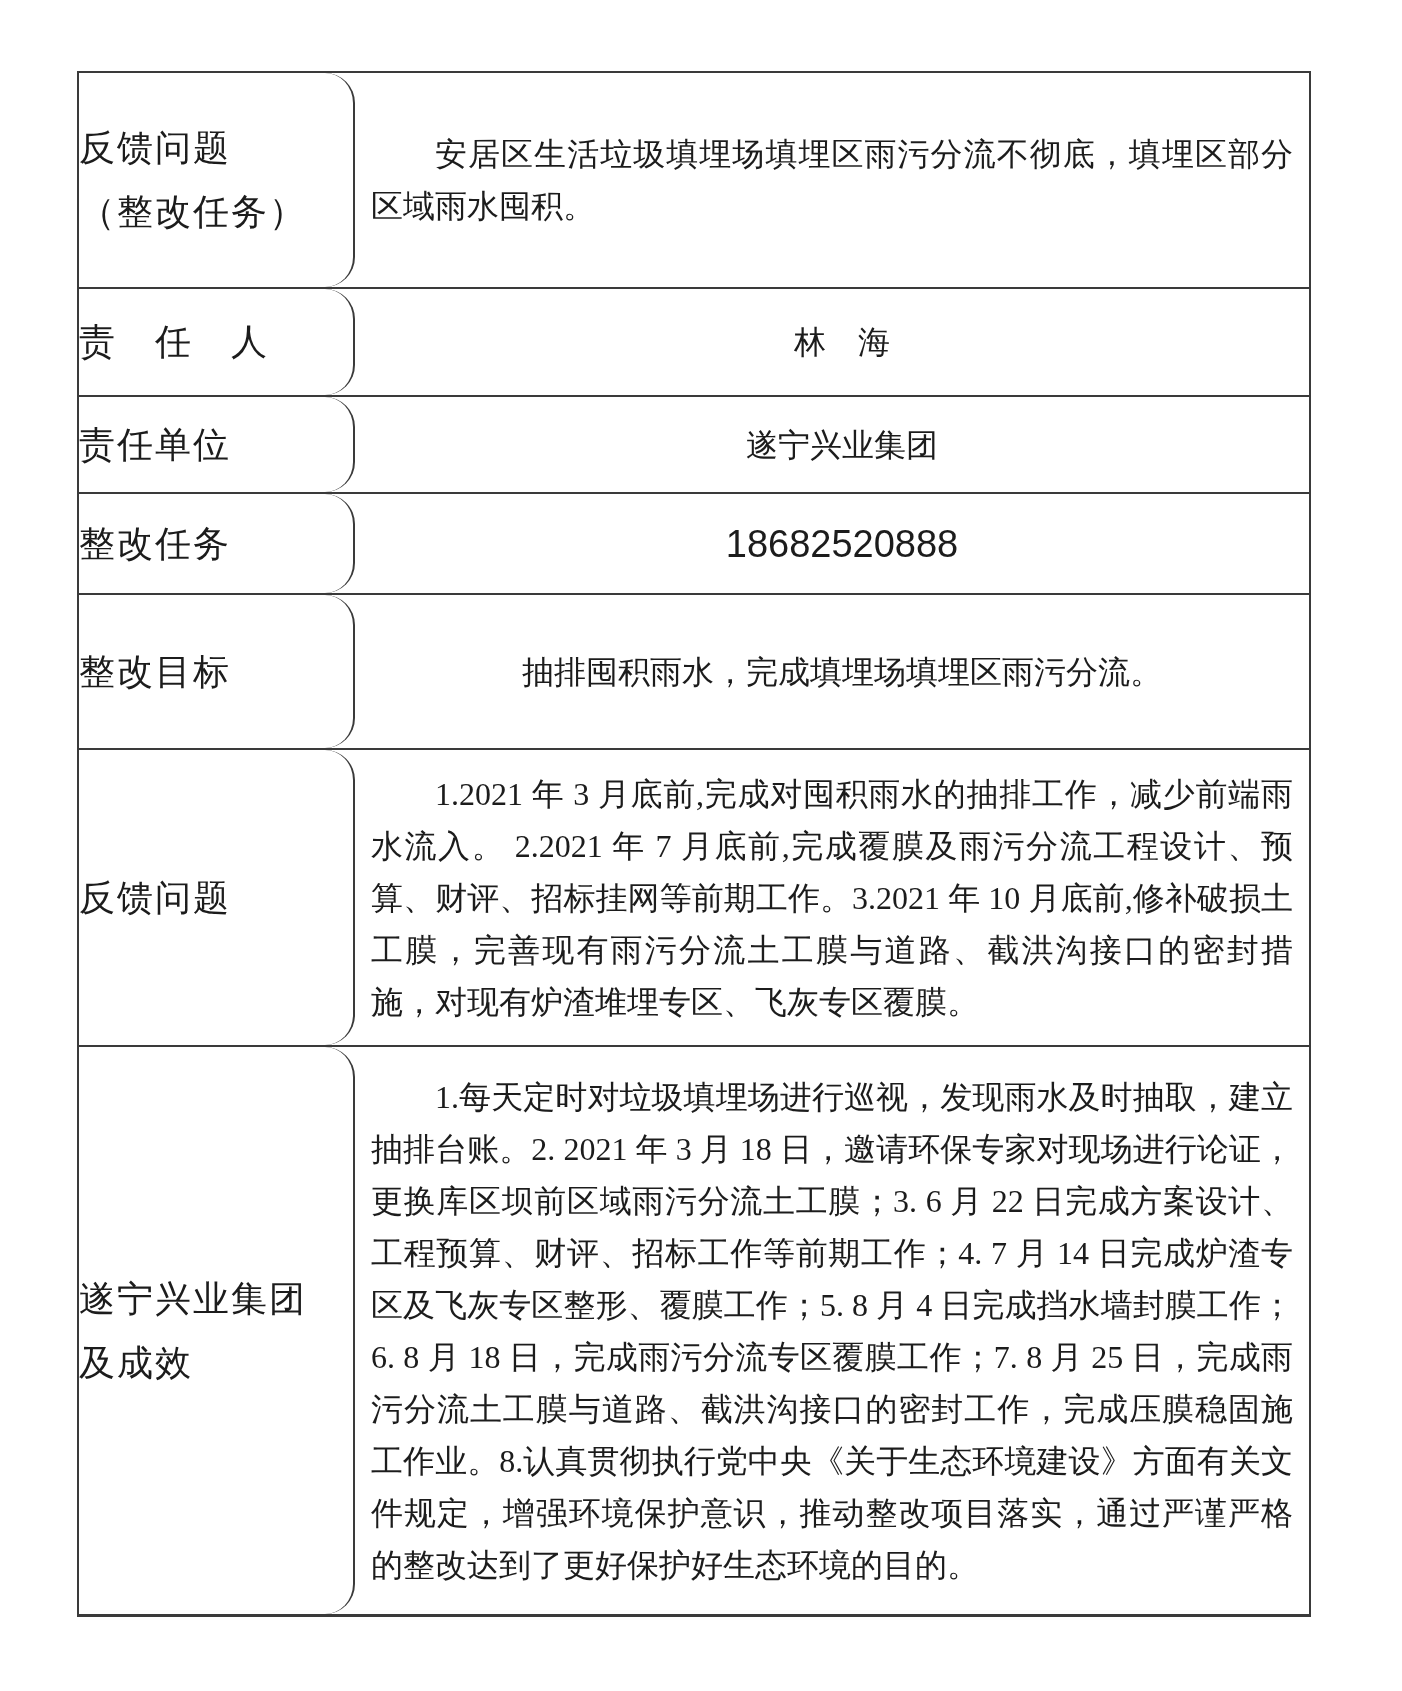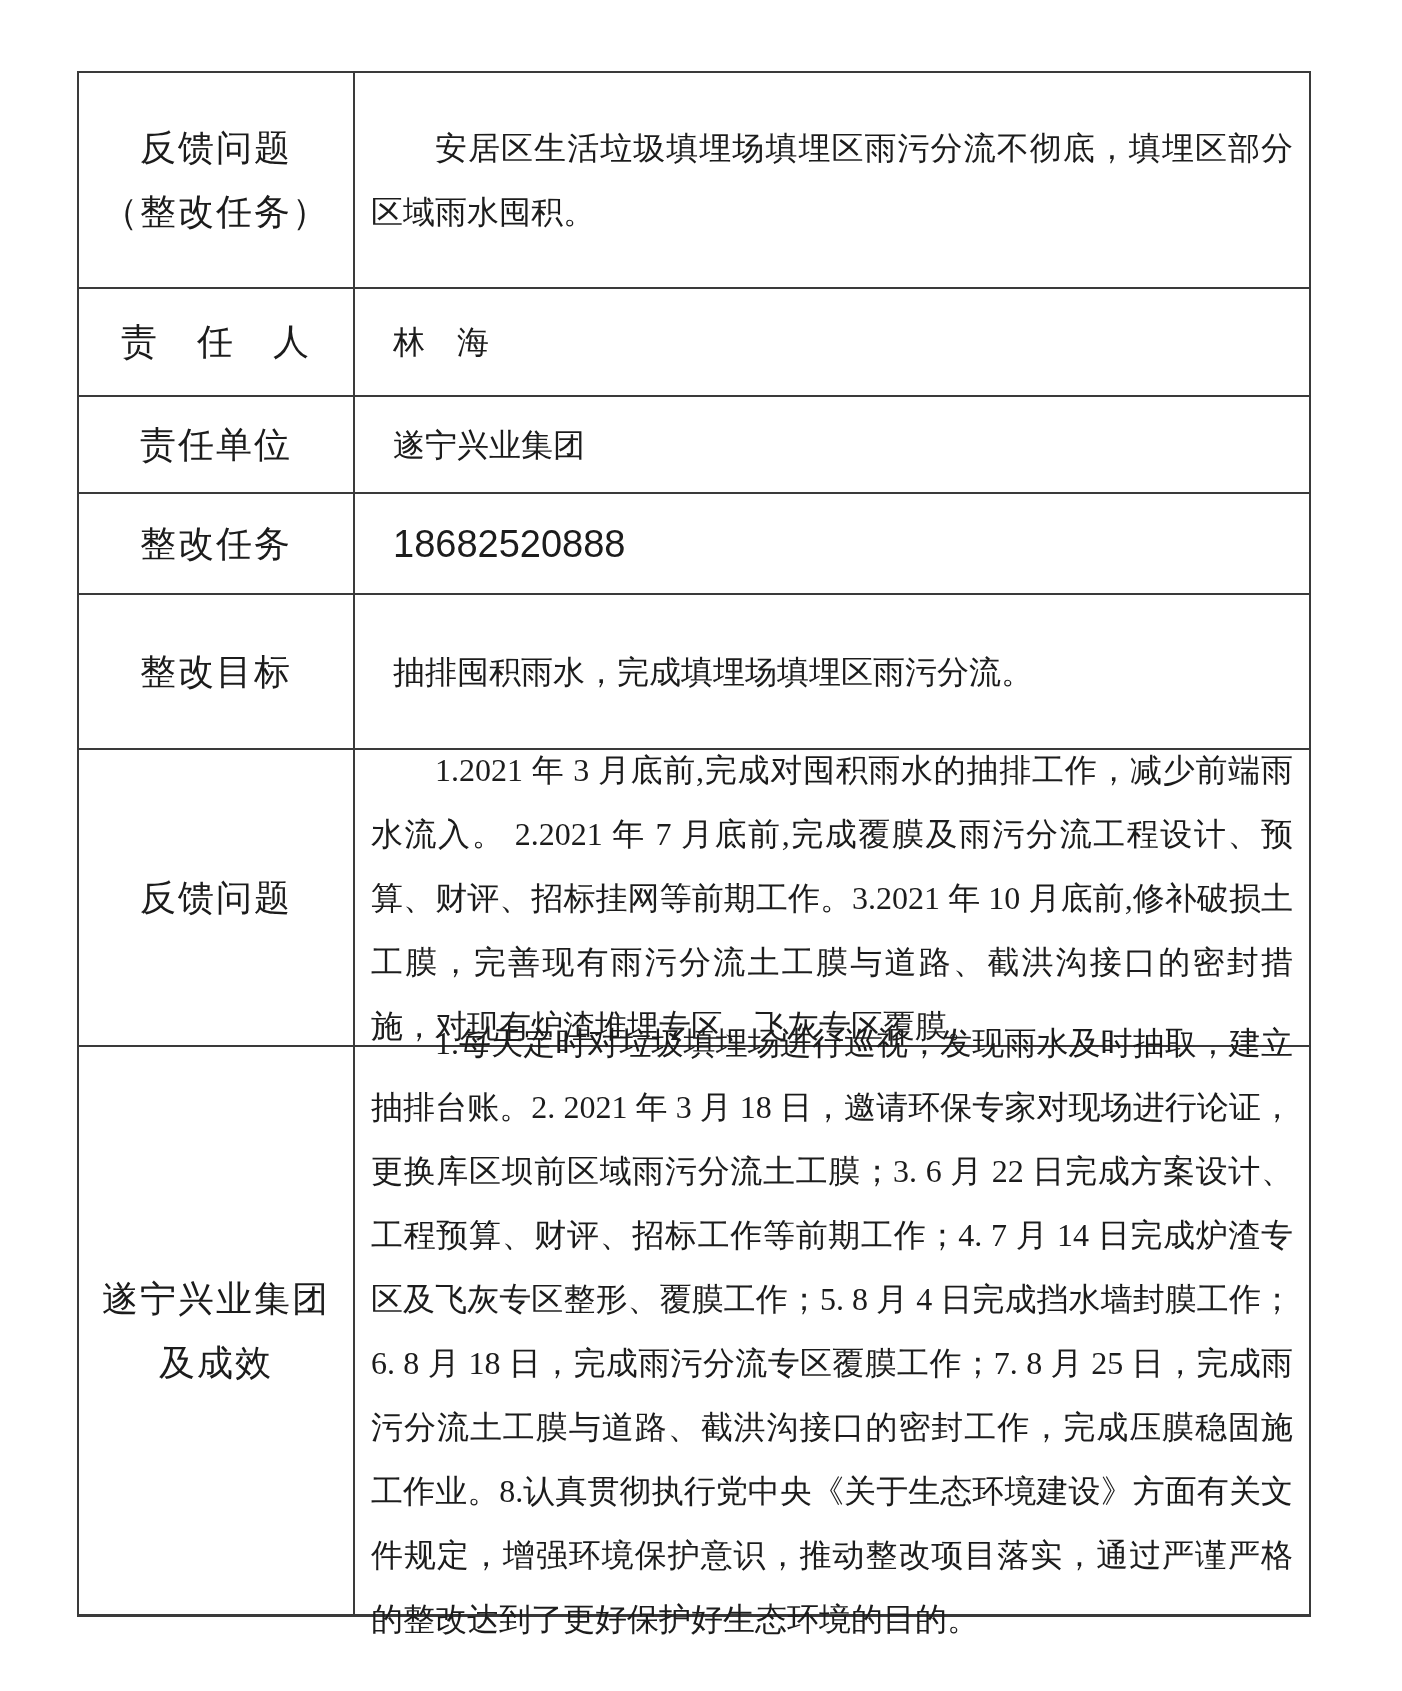--- a/index.html
+++ b/index.html
@@ -28,34 +28,36 @@
   }
   .row{display:flex;min-height:0;}
   .row + .row{border-top:2px solid var(--border-color);}
   .label-cell{
     width:276px;
     flex:0 0 276px;
     border-right:2px solid var(--border-color);
     display:flex;
     flex-direction:column;
     justify-content:center;
-    align-items:center;
+    align-items:flex-start;
     text-align:center;
     font-size:36px;
     line-height:64px;
     letter-spacing:2px;
+    border-radius:30px;
   }
   .value-cell{
     flex:1 1 auto;
     display:flex;
     flex-direction:column;
     justify-content:center;
     min-width:0;
     font-size:32px;
-    line-height:64px;
+    line-height:52px;
+    align-items:center;
   }
   .value-cell.single{padding-left:38px;padding-right:18px;}
   .value-cell.para{padding-left:16px;padding-right:16px;}
   .value-cell.para p{
     text-align:justify;
     text-indent:64px;
   }
   .value-cell.sans{
     font-family:"Liberation Sans","DejaVu Sans",sans-serif;
     font-size:38px;

